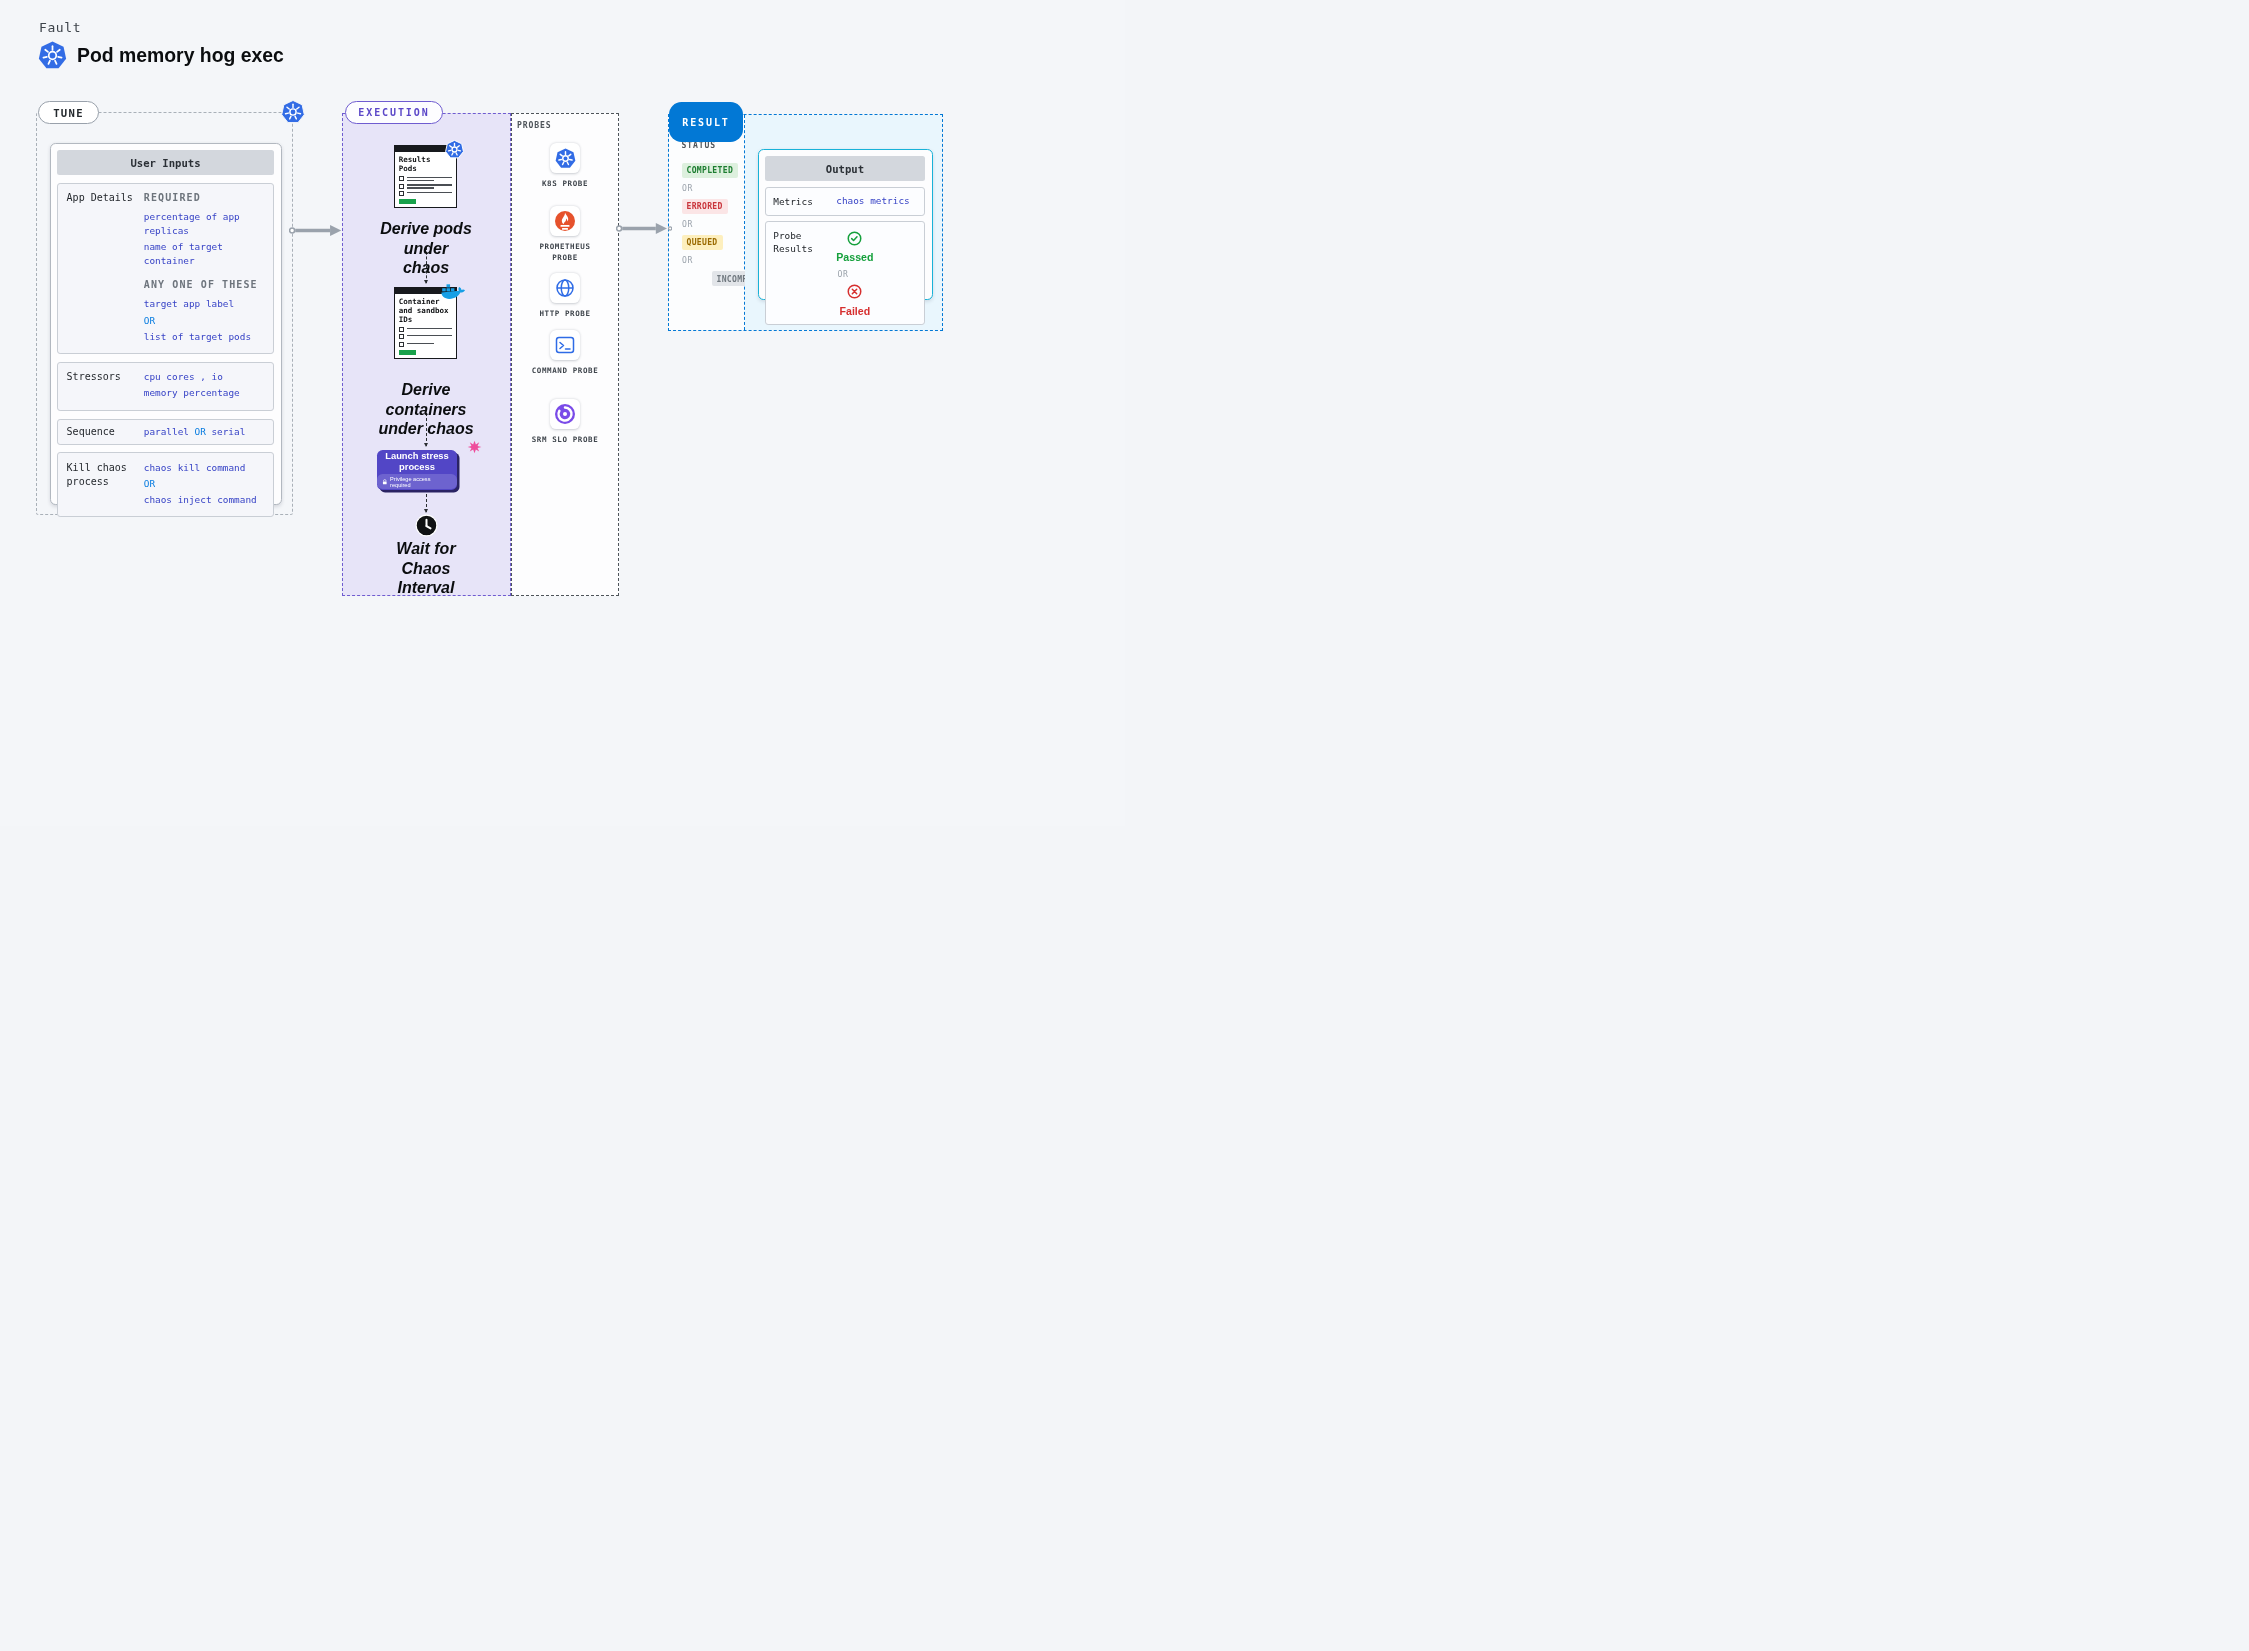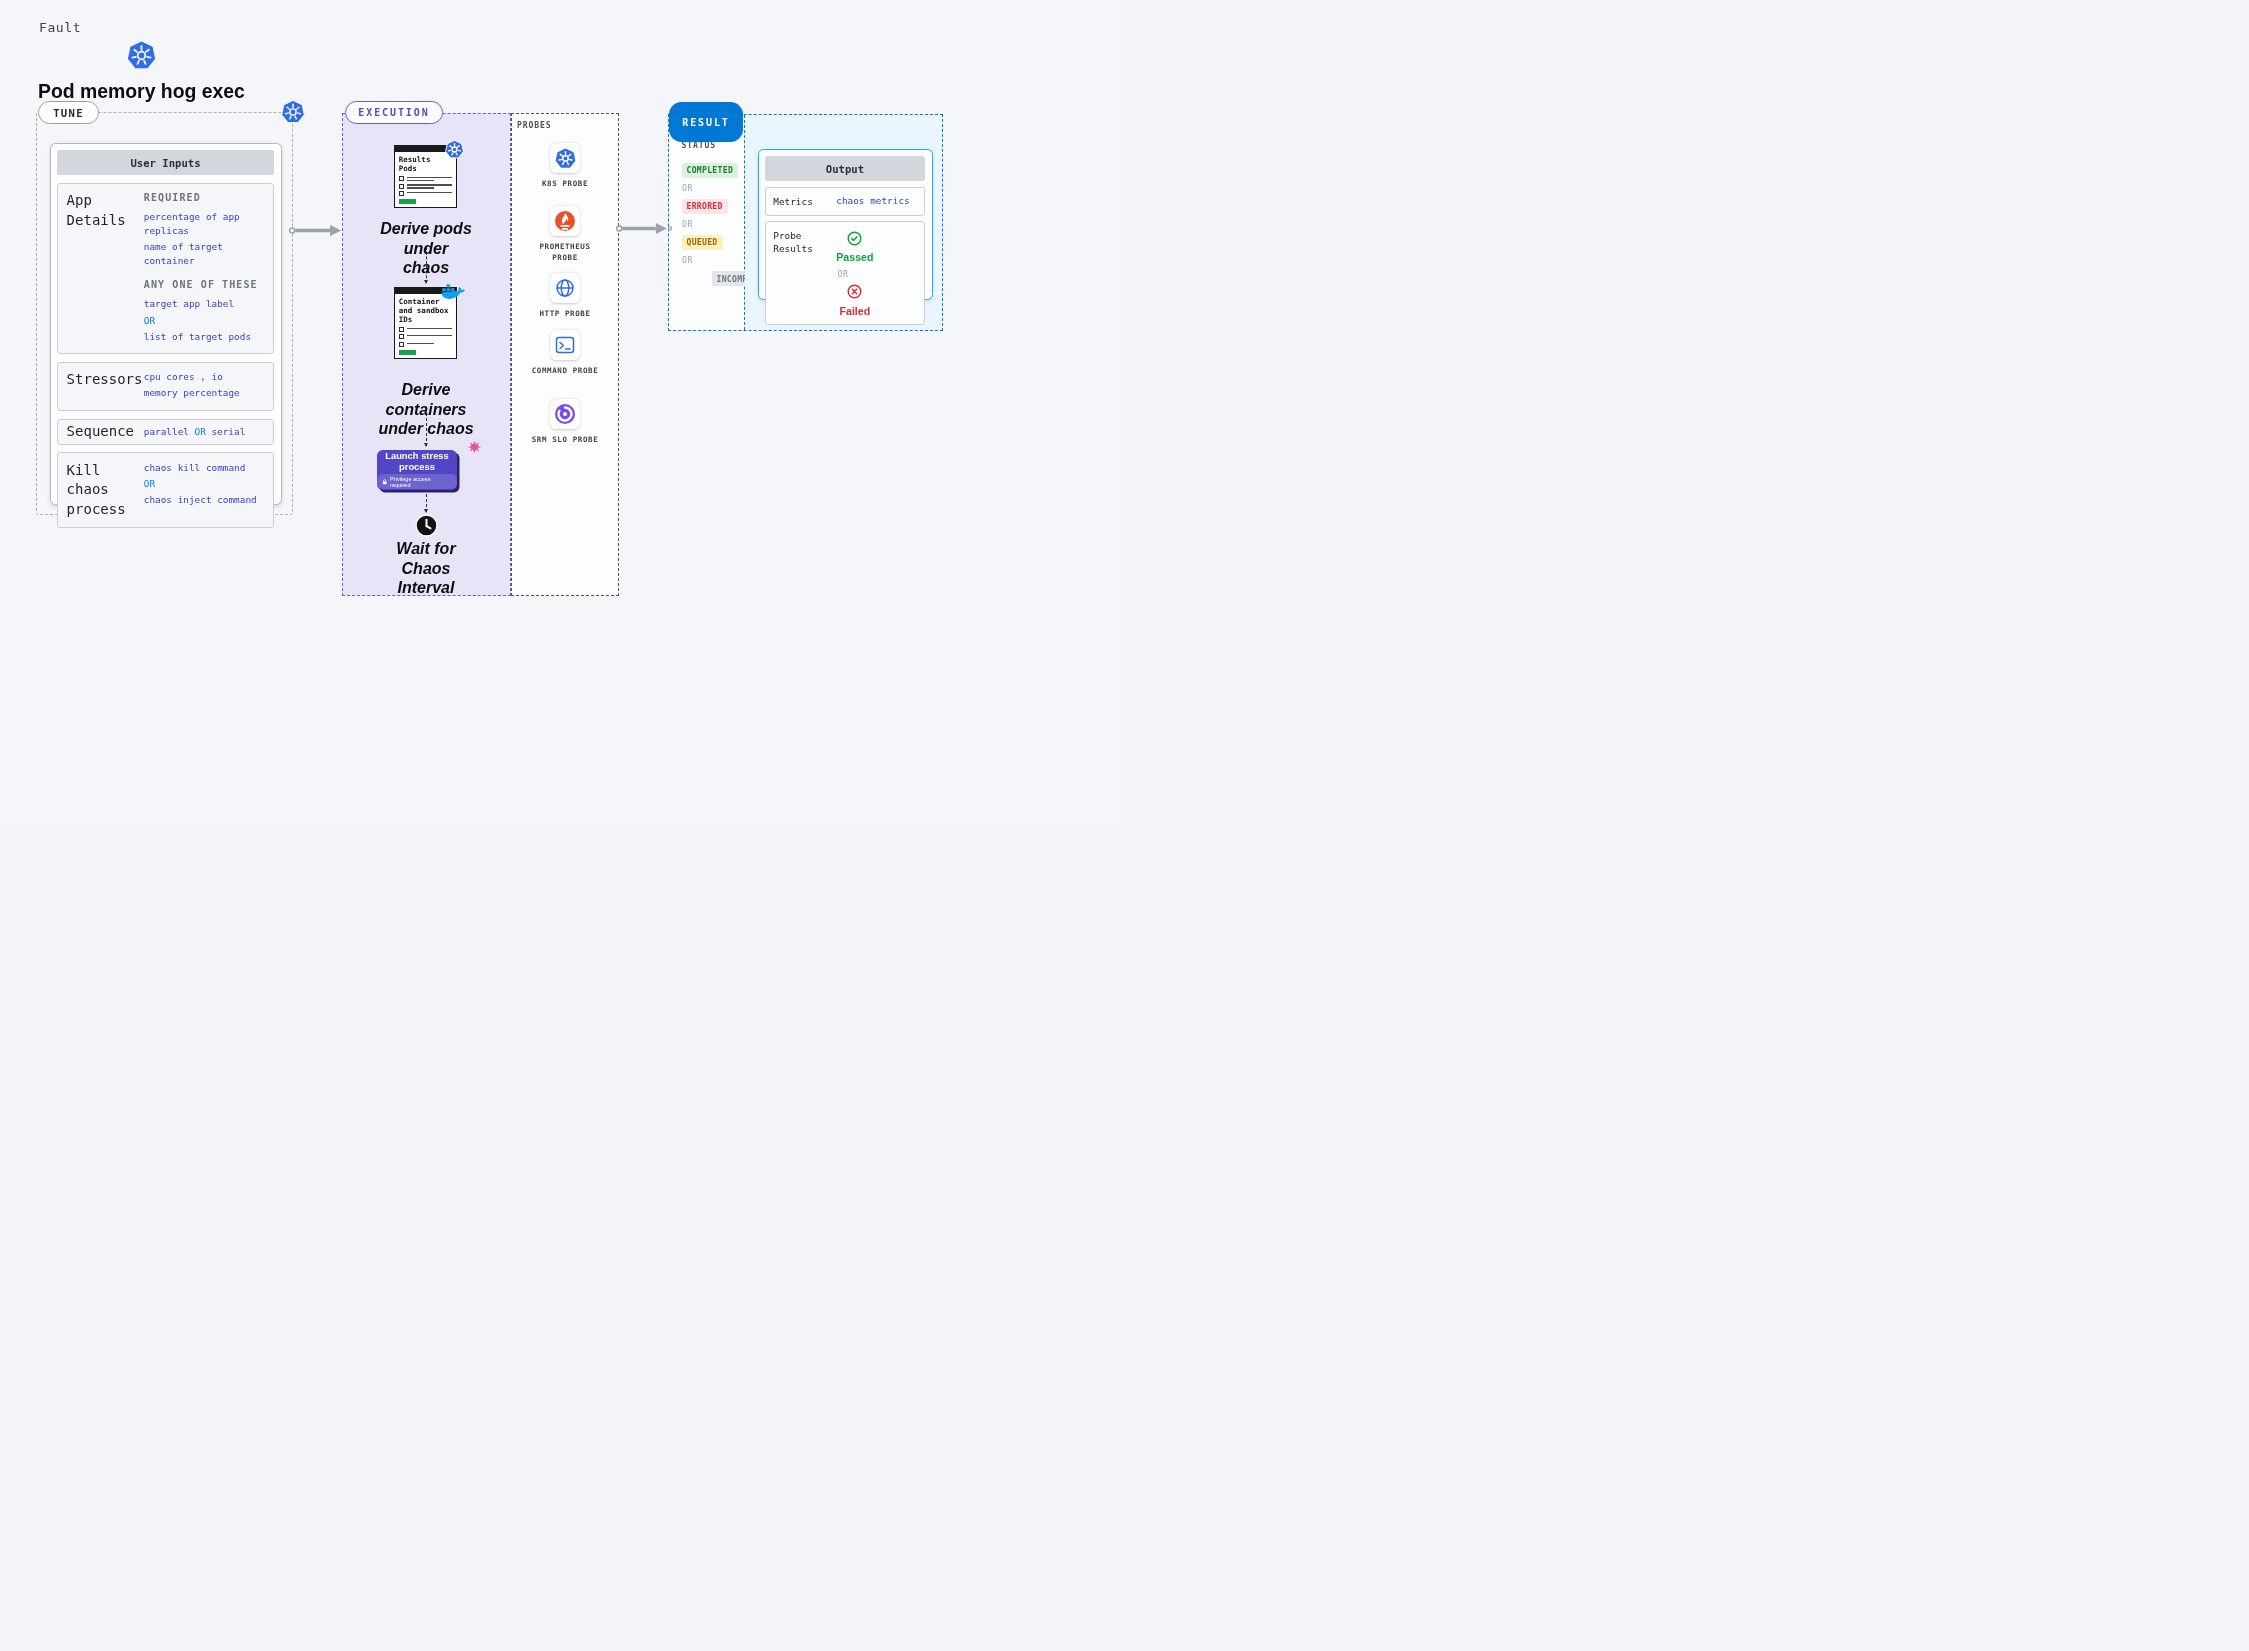--- a/index.html
+++ b/index.html
@@ -2,42 +2,42 @@
 <html style="font-size:10px"><head>
 <meta charset="utf-8">
 <style>
   * { margin:0; padding:0; box-sizing:border-box; }
   html,body { background:#f3f5f8; }
   body { font-family:"DejaVu Sans Mono","Liberation Mono",monospace; color:#1d2125; }
   .canvas { position:relative; width:1125px; height:826px; background:#f4f6f9; overflow:hidden; }
 
   
   .kicker { position:absolute; left:39px; top:20px; font-size:13px; letter-spacing:0.6px; color:#3e444b; }
-  .title-row { position:absolute; left:38px; top:41px; display:flex; align-items:center; gap:10px;flex-direction:column; }
+  .title-row { position:absolute; left:38px; top:41px; display:flex; align-items:center; gap:10px; }
   .title-logo { width:29px; height:29px; flex:none; }
   .page-title { font-family:"Liberation Sans","DejaVu Sans",sans-serif; font-size:19.4px; font-weight:bold; color:#0b0d0f; }
 
   
   .pill { position:absolute; z-index:7; display:flex; align-items:center; justify-content:center; border-radius:12.5px; font-weight:bold; }
   .pill-tune { left:38px; top:101px; width:61px; height:23px; background:#ffffff; border:1.3px solid #99a1ab; color:#23282d; font-size:10.6px; letter-spacing:1.3px; }
   .pill-execution { left:345px; top:101px; width:98px; height:22.5px; background:#fdfdff; border:1.3px solid #6f5cd0; color:#5b47c8; font-size:10px; letter-spacing:1.9px; }
   .pill-result { left:669px; top:102px; width:74px; height:40px; background:#0278d5; color:#ffffff; font-size:10px; letter-spacing:1.9px; }
 
   
   .tune-region { position:absolute; left:36px; top:112px; width:257px; height:403px; border:1.3px dashed #a9b0b8; border-radius:2.5px; }
   .execution-region { position:absolute; left:342px; top:113px; width:169px; height:483px; background:#e7e4f8; border:1.3px dashed #6f5cd0; }
   .probes-region { position:absolute; left:511px; top:113px; width:108px; height:483px; background:#fdfdfe; border:1.3px dashed #4e545a; }
   .result-region { position:absolute; left:668px; top:114px; width:275px; height:217px; border:1.3px dashed #0278d5; display:flex; overflow:hidden; }
   .k8s-corner { position:absolute; left:281px; top:100px; width:24px; height:24px; z-index:7; }
 
   
   .user-inputs { position:absolute; left:12.5px; top:30px; width:232px; height:362px; background:#fdfdfe; border:1.3px solid #b2b8c0; border-radius:5.6px; padding:6.3px; box-shadow:0 1.3px 3.8px rgba(25,35,55,0.14); }
   .panel-header { height:25px; background:#d3d7dd; border-radius:2.5px; display:flex; align-items:center; justify-content:center; font-weight:bold; font-size:10.6px; color:#2b3036; }
   .ui-row { display:flex; border:0.9px solid #c9ced5; border-radius:3.1px; background:#f5f6fa; margin-top:7.5px; }
-  .ui-label { width:86px; flex:none; padding:7.5px 2.5px 7.5px 8.8px; font-size:14px; color:#1e2227; line-height:1.4; }
+  .ui-label { width:86px; flex:none; padding:7.5px 2.5px 7.5px 8.8px; font-size:10px; color:#1e2227; line-height:1.4; }
   .ui-values { flex:1; padding:7.5px 7.5px 7.5px 0; font-size:9.4px; line-height:1.45; }
   .sub-heading { font-size:10px; font-weight:bold; letter-spacing:1.1px; color:#6d747c; margin-bottom:4.4px; }
   .sub-heading.mt { margin-top:11.3px; }
   .value { color:#3743c6; margin-bottom:2.5px; }
   .or-blue { color:#0a7de0; }
   .row-app { min-height:160px; }
   .row-stress { min-height:40px; }
   .row-seq { min-height:26px; align-items:center; }
   .row-seq .ui-label { padding-top:0; padding-bottom:0; }
   .row-seq .ui-values { padding-top:0; padding-bottom:0; }

